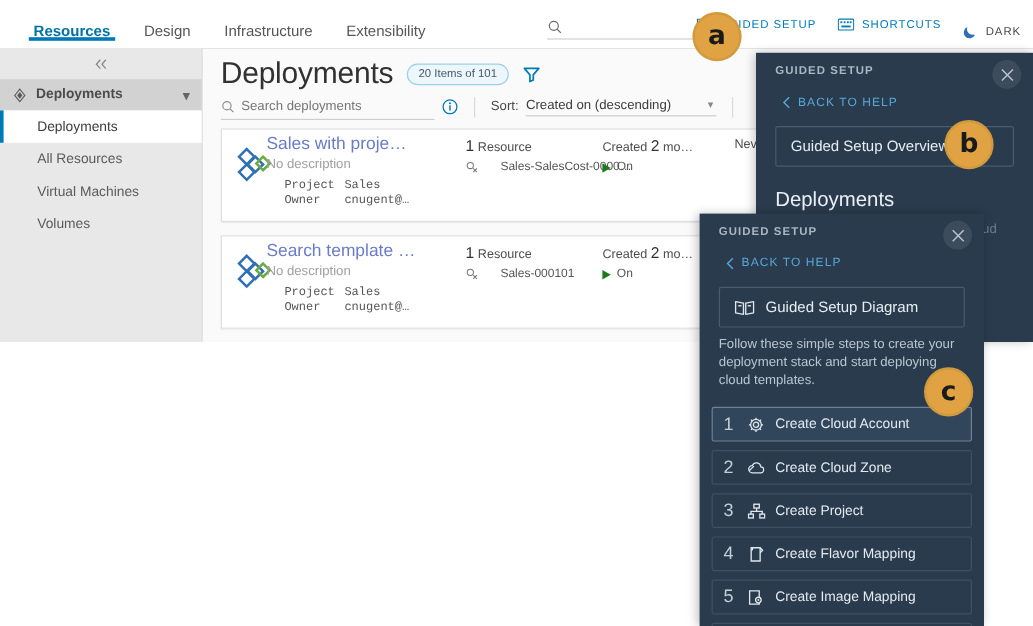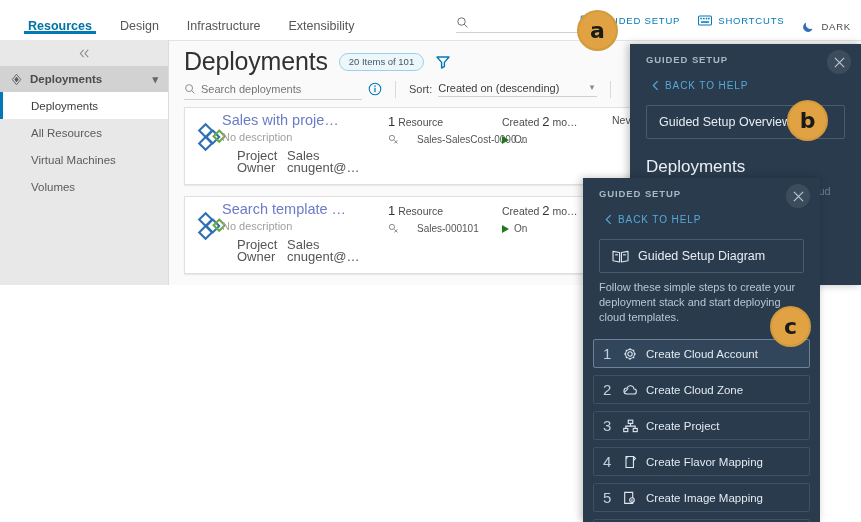--- a/index.html
+++ b/index.html
@@ -283,23 +283,24 @@
     cursor: pointer;
   }
   .dep-desc {
     font-size: 11px;
     color: #a0a0a0;
     margin-top: 3px;
   }
   .meta-grid {
     position: absolute;
     left: 52px; top: 42px;
-    font-size: 13px;
+    font-size: 10px;
     color: #575757;
     line-height: 12px;
+    font-family: Liberation Mono, monospace;
   }
   .meta-grid .mrow { display: flex; }
   .meta-grid .mk { width: 50px; color: #555; }
   .meta-grid .mv { color: #555; }
 
   .card-col-res {
     position: absolute;
     left: 203px; top: 6px;
     font-size: 10.5px;
     color: #4d4d4d;

